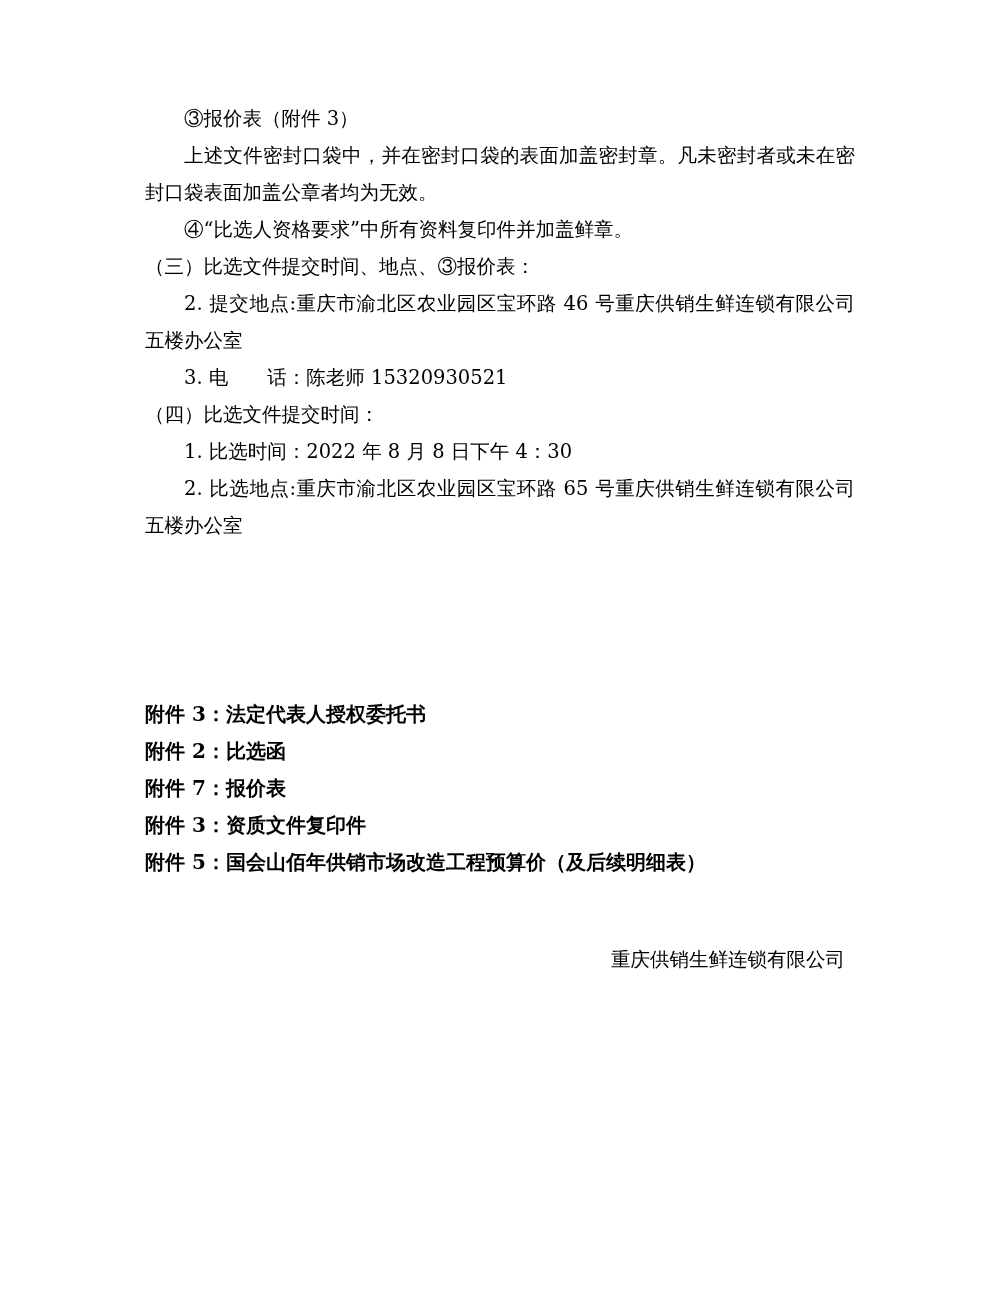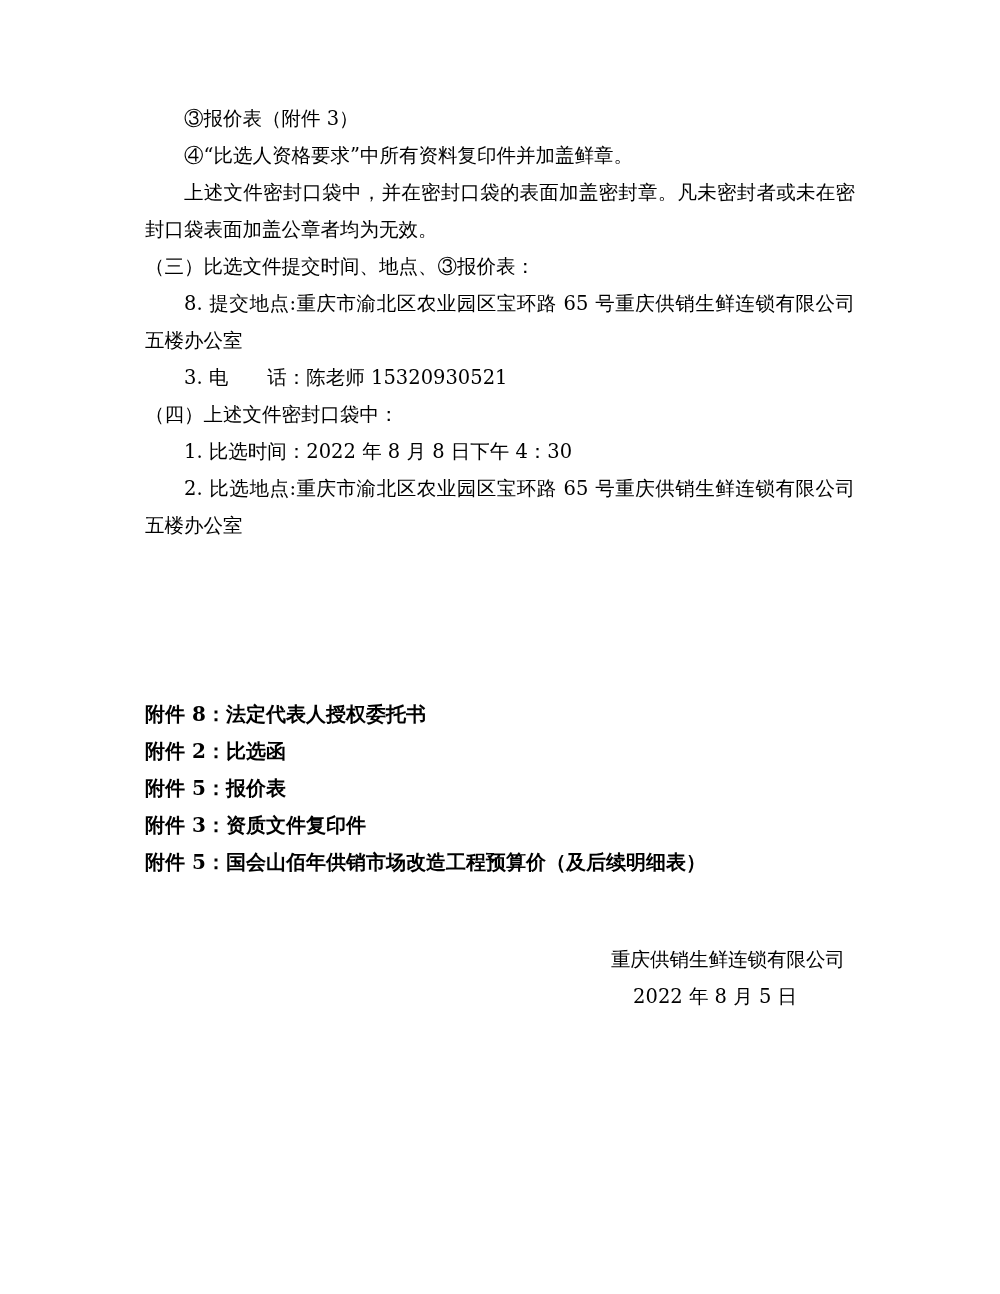--- a/index.html
+++ b/index.html
@@ -66,38 +66,37 @@
     padding-right: 48px;
   }
 </style>
 </head>
 <body>
 
 <div class="page">
 
   <div class="doc-body">
     <p class="p indent-2">③报价表（附件 3）</p>
+    <p class="p indent-2">上述文件密封口袋中，并在密封口袋的表面加盖密封章。凡未密封者或未在密封口袋表面加盖公章者均为无效。</p>
     <p class="p indent-2">④“比选人资格要求”中所有资料复印件并加盖鲜章。</p>
-    <p class="p indent-2">上述文件密封口袋中，并在密封口袋的表面加盖密封章。凡未密封者或未在密封口袋表面加盖公章者均为无效。</p>
     <p class="p indent-0">（三）比选文件提交时间、地点、③报价表：</p>
-    <p class="p indent-2">8. 提交地点:重庆市渝北区农业园区宝环路 65 号重庆供销生鲜连锁有限公司五楼办公室</p>
+    <p class="p indent-2">2. 提交地点:重庆市渝北区农业园区宝环路 46 号重庆供销生鲜连锁有限公司五楼办公室</p>
     <p class="p indent-2">3. 电　　话：陈老师 15320930521</p>
-    <p class="p indent-0">（四）上述文件密封口袋中：</p>
+    <p class="p indent-0">（四）比选文件提交时间：</p>
     <p class="p indent-2">1. 比选时间：2022 年 8 月 8 日下午 4：30</p>
     <p class="p indent-2">2. 比选地点:重庆市渝北区农业园区宝环路 65 号重庆供销生鲜连锁有限公司五楼办公室</p>
   </div>
 
   <div class="spacer-lg"></div>
 
   <div class="attachments">
-    <p class="p indent-0">附件 8：法定代表人授权委托书</p>
+    <p class="p indent-0">附件 3：法定代表人授权委托书</p>
     <p class="p indent-0">附件 2：比选函</p>
-    <p class="p indent-0">附件 5：报价表</p>
+    <p class="p indent-0">附件 7：报价表</p>
     <p class="p indent-0">附件 3：资质文件复印件</p>
     <p class="p indent-0">附件 5：国会山佰年供销市场改造工程预算价（及后续明细表）</p>
   </div>
 
   <div class="signature">
     <p class="sig-line">重庆供销生鲜连锁有限公司</p>
-    <p class="sig-date">2022 年 8 月 5 日</p>
   </div>
 
 </div>
 
 </body></html>

